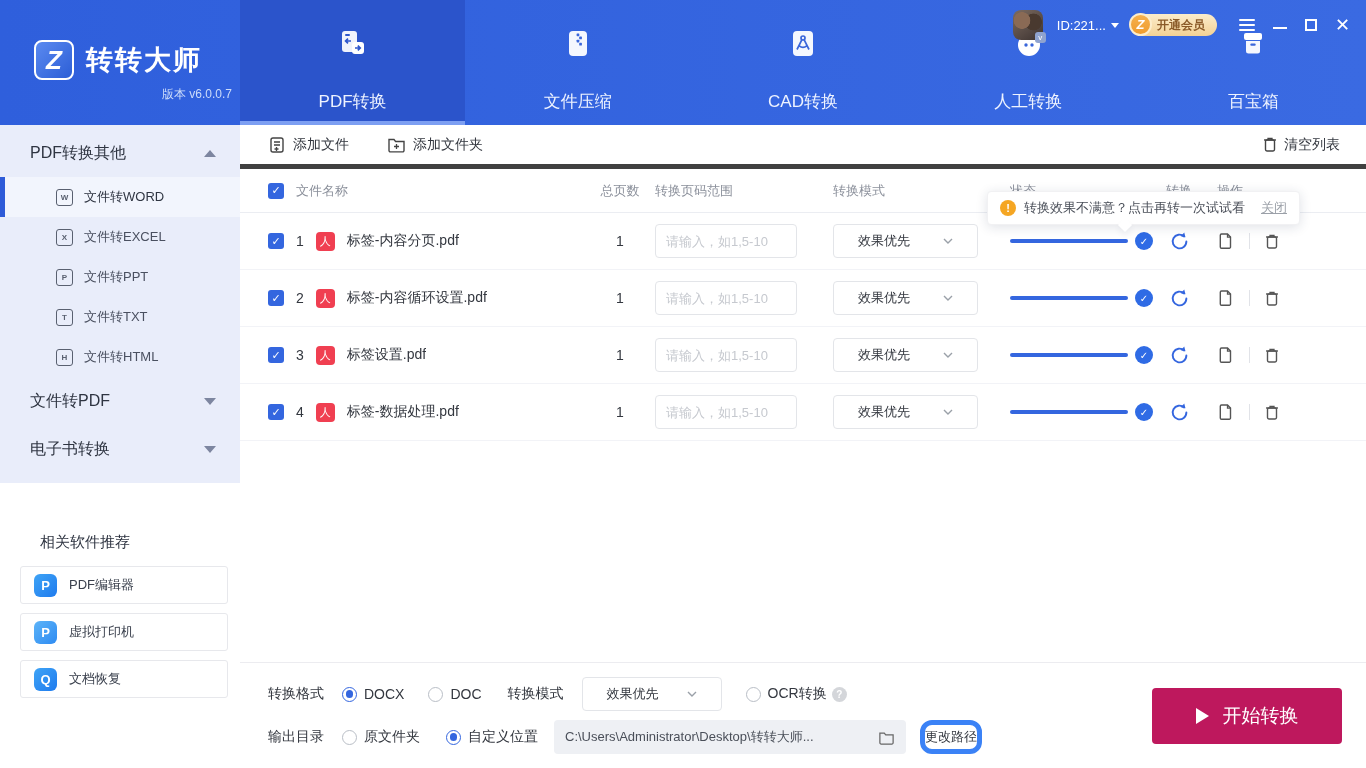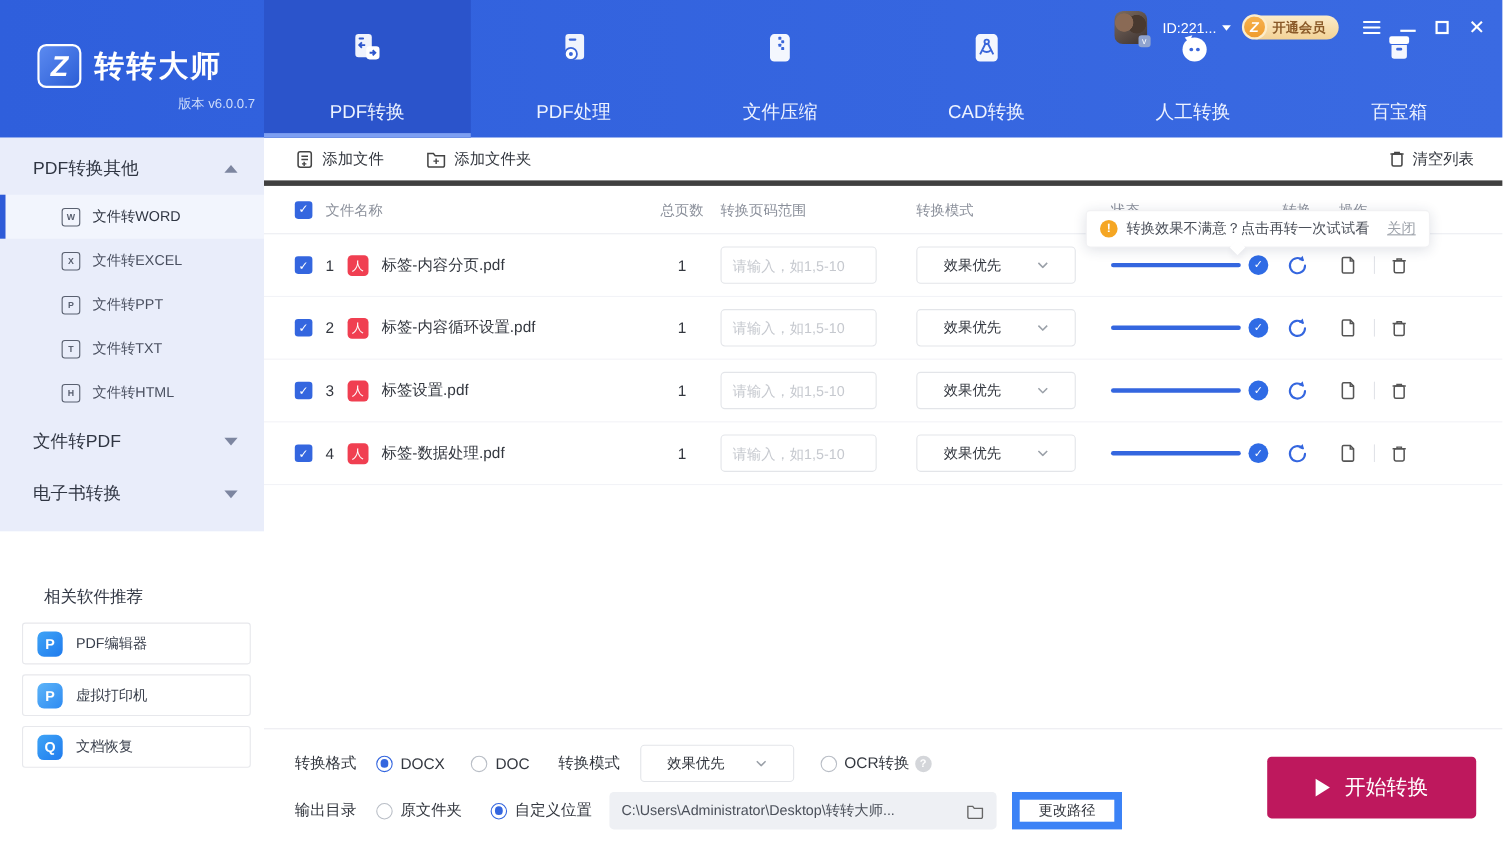--- a/index.html
+++ b/index.html
@@ -92,21 +92,21 @@
   .fleft { display:flex; flex-direction:column; gap:9px; }
   .frow { display:flex; align-items:center; height:34px; }
   .flabel { font-size:14px; color:#33373f; margin-right:18px; }
   .ritem { display:flex; align-items:center; gap:7px; font-size:14px; color:#33373f; cursor:pointer; }
   .radio { width:15px; height:15px; border-radius:50%; border:1.4px solid #b9bec6; background:#fff; position:relative; flex-shrink:0; }
   .radio.on { border-color:#3466df; }
   .radio.on::after { content:""; position:absolute; inset:2.6px; border-radius:50%; background:#3466df; }
   .q-ic { width:15px; height:15px; border-radius:50%; background:#d4d6da; color:#fff; font-size:10px; font-weight:bold; display:grid; place-items:center; margin-left:5px; cursor:pointer; }
   .pathbox { width:352px; height:34px; background:#eef0f4; border-radius:4px; display:flex; align-items:center; justify-content:space-between; padding:0 11px; margin-right:14px; cursor:pointer; }
   .pathtxt { font-size:13px; color:#4a4f59; white-space:nowrap; overflow:hidden; text-overflow:ellipsis; }
-  .change-btn { height:34px; padding:0 17px; background:#fff; border:7px solid #3b82f6; border-radius:0; font-size:13px; color:#33373f; cursor:pointer; font-family:inherit; }
+  .change-btn { height:34px; padding:0 0; background:#fff; border:5px solid #3b82f6; border-radius:12px; font-size:13px; color:#33373f; cursor:pointer; font-family:inherit; }
   .start-btn { margin-left:auto; width:190px; height:56px; background:#be185d; border:none; border-radius:4px; color:#fff; font-size:19px; display:flex; align-items:center; justify-content:center; gap:14px; cursor:pointer; font-family:inherit; }
   .play-tri { width:0; height:0; border-top:8px solid transparent; border-bottom:8px solid transparent; border-left:13px solid #fff; }
   .gap16{width:16px;} .gap24{width:24px;} .gap26{width:26px;}
 </style>
 </head>
 <body>
 
 <div class="header">
   <div class="logo-block">
     <div class="logo-row">
@@ -121,31 +121,20 @@
       <span class="nicon">
         <svg width="34" height="32" viewBox="0 0 34 32">
             <rect x="6" y="3" width="15" height="21" rx="3" fill="#fff" opacity=".93"></rect>
             <rect x="9" y="6" width="5" height="2" rx="1" fill="#2d56cc"></rect>
             <path d="M15 13H10m2-2.4L9.6 13l2.4 2.4" stroke="#2d56cc" stroke-width="1.7" fill="none"></path>
             <rect x="16" y="14" width="12" height="12" rx="3" fill="#fff"></rect>
             <path d="M19 20h5m-2.2-2.3L24.2 20l-2.4 2.3" stroke="#2d56cc" stroke-width="1.7" fill="none"></path>
           </svg>
       </span>
       <span class="nlabel">PDF转换</span>
-    </div>
-    <div class="nav-item">
-      <span class="nicon">
-        <svg width="34" height="32" viewBox="0 0 34 32">
-            <rect x="9" y="3" width="17" height="23" rx="3" fill="#fff" opacity=".93"></rect>
-            <rect x="12" y="7" width="7" height="2" rx="1" fill="#3a66da"></rect>
-            <circle cx="14" cy="21" r="5.5" fill="#fff" stroke="#3a66da" stroke-width="1.6"></circle>
-            <circle cx="14" cy="21" r="1.8" fill="#3a66da"></circle>
-          </svg>
-      </span>
-      <span class="nlabel">PDF处理</span>
     </div>
     <div class="nav-item">
       <span class="nicon">
         <svg width="34" height="32" viewBox="0 0 34 32">
             <rect x="8" y="3" width="18" height="25" rx="4" fill="#fff" opacity=".95"></rect>
             <g fill="#3a66da">
               <rect x="15.6" y="5.5" width="2.7" height="2.7" rx=".6"></rect>
               <rect x="18.2" y="8.6" width="2.7" height="2.7" rx=".6"></rect>
               <rect x="15.6" y="11.7" width="2.7" height="2.7" rx=".6"></rect>
               <rect x="18.2" y="14.8" width="2.7" height="2.7" rx=".6"></rect>

